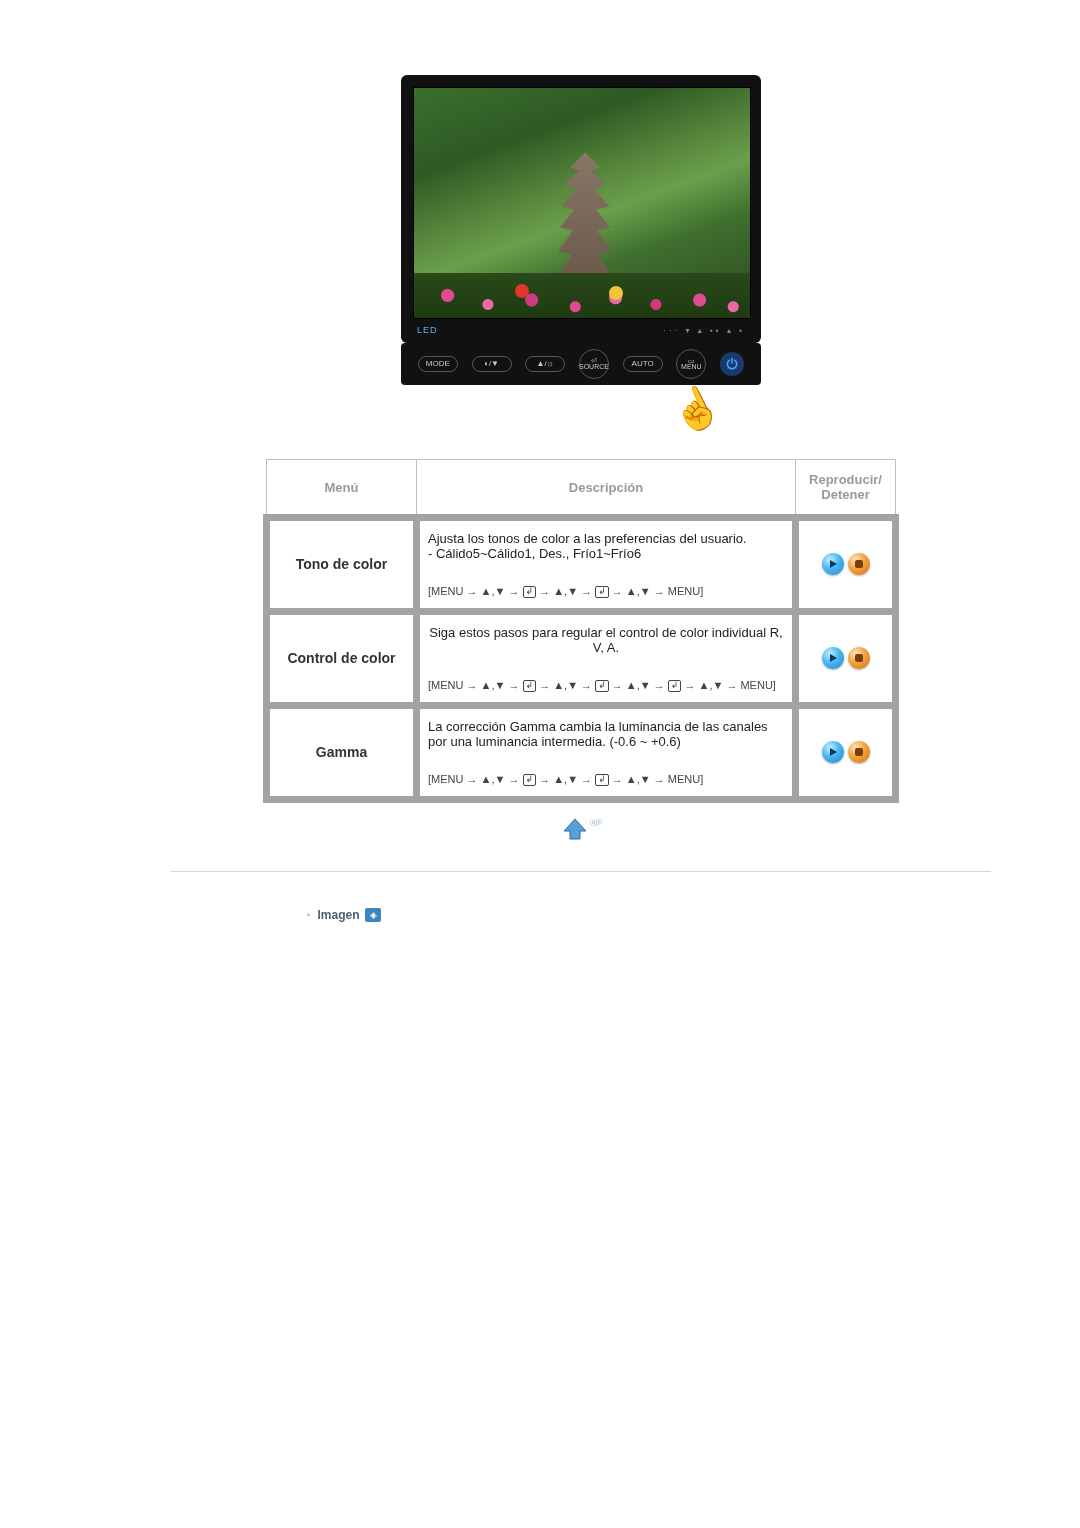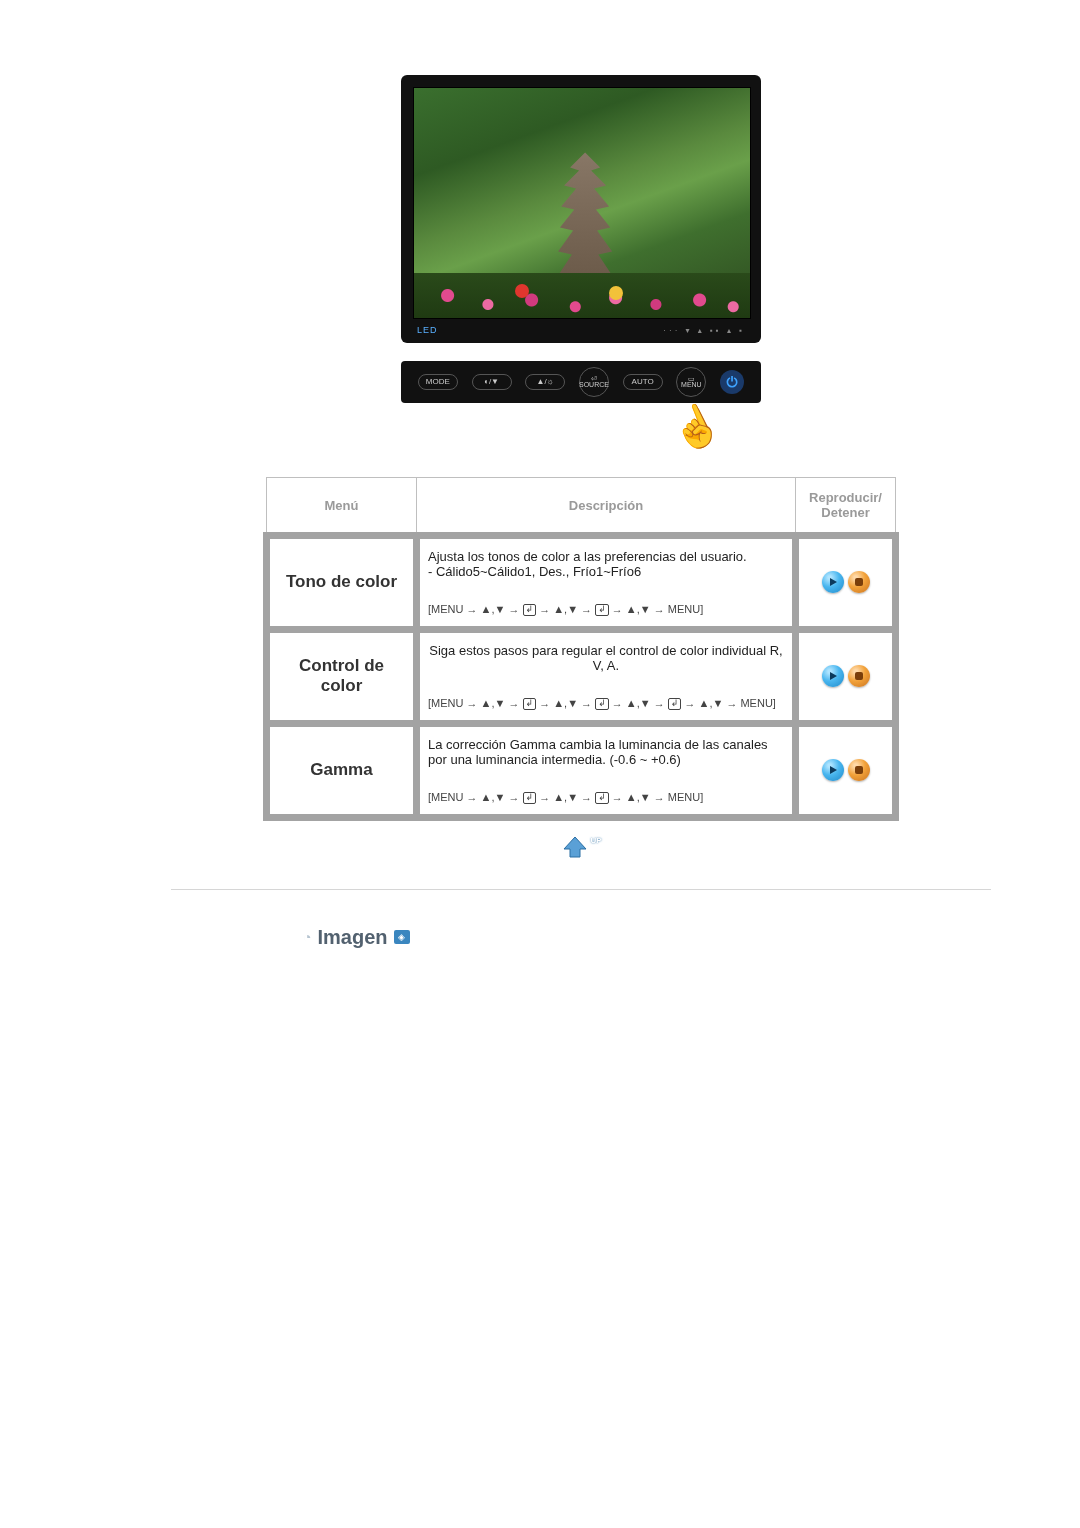--- a/index.html
+++ b/index.html
@@ -95,21 +95,20 @@
     font-size: 9px;
     letter-spacing: 1px;
   }
   .led-ticks {
     color: #888;
     font-size: 8px;
     letter-spacing: 3px;
   }
 
   .button-bar {
-    margin-top: 18px;
     width: 360px;
     background: #111;
     border-radius: 4px;
     height: 42px;
     display: flex;
     align-items: center;
     justify-content: space-around;
     padding: 0 10px;
     box-sizing: border-box;
     font-size: 9px;
@@ -176,21 +175,21 @@
     font-size: 13px;
     border: 1px solid #bfbfbf;
     padding: 12px 6px;
     vertical-align: middle;
   }
   table.menu-table td {
     border: 7px solid #a3a3a3;
     padding: 10px 8px;
     vertical-align: middle;
   }
-  .col-menu { width: 140px; text-align: center; font-weight: bold; font-size: 17px; }
+  .col-menu { width: 140px; text-align: center; font-weight: bold; font-size: 14px; }
   .col-desc { width: auto; font-size: 13px; color: #222; }
   .col-act  { width: 100px; text-align: center; }
   .seq {
     font-size: 11px;
     color: #444;
     margin-top: 24px;
     letter-spacing: 0;
   }
   .enter-box {
     display: inline-block;
@@ -261,21 +260,21 @@
     padding-left: 80px;
   }
   .sh-bullet {
     color: #b6c4d0;
     font-size: 14px;
     line-height: 1;
   }
   .sh-title {
     color: #52616f;
     font-weight: bold;
-    font-size: 20px;
+    font-size: 12px;
   }
   .sh-icon {
     width: 16px;
     height: 14px;
     background: #3a86bf;
     border-radius: 2px;
     display: inline-flex;
     align-items: center;
     justify-content: center;
   }

